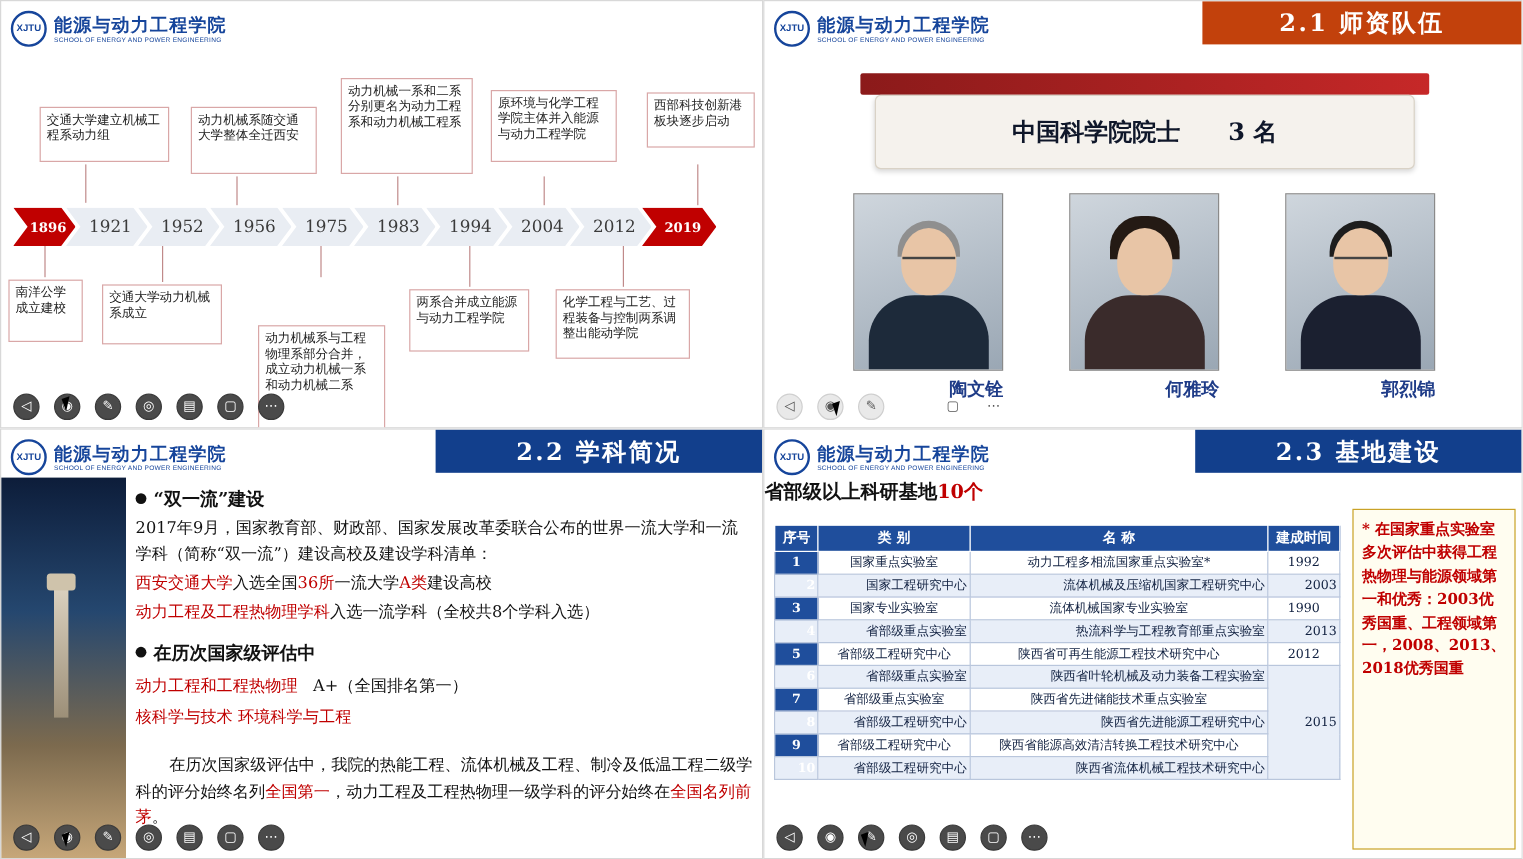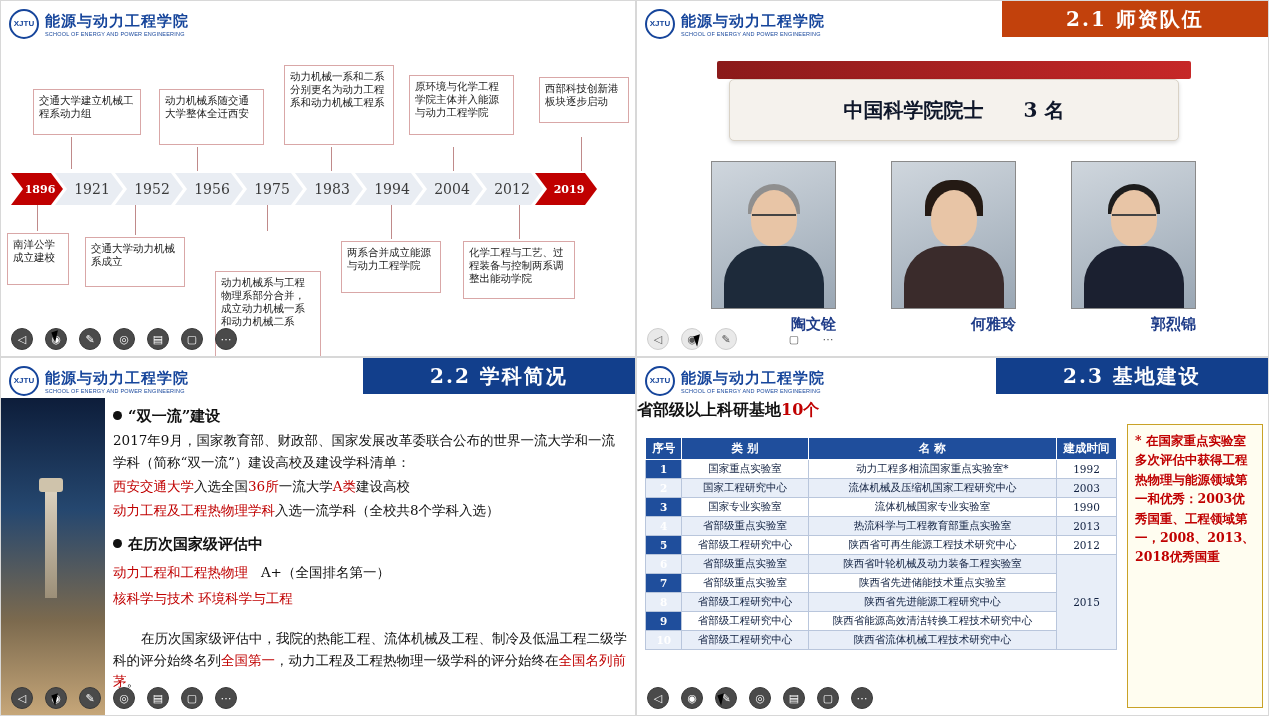--- a/index.html
+++ b/index.html
@@ -113,21 +113,21 @@
   
   .s4-title { position:absolute; left:0; top:42px; width:633px; 
     font-size:16px; font-weight:bold; font-family:"DejaVu Serif", serif; color:#111; }
   .s4-title .num { color:#c00000; }
   table.base { position:absolute; left:8px; top:66px; width:472px; border-collapse:collapse;
     font-family:"DejaVu Serif", serif;margin-top:13px; }
   table.base th { background:#1f4e9c; color:#fff; font-size:11.5px; font-weight:bold; padding:3px 2px;
     border:1px solid #ffffff; }
   table.base td { font-size:10.5px; padding:2px 2px; border:1px solid #b9c6dc; text-align:center; color:#102040; }
   table.base td.idx { background:#1f4e9c; color:#fff; font-weight:bold; width:30px; }
-  table.base tr.alt td { background:#e8eef8; }
+  table.base tr.alt td { background:#e8eef8;text-align:right; }
   .note-box {
     position:absolute; left:490px; top:66px; width:136px; height:284px;
     border:1px solid #c9a227; background:#fffdf0; padding:6px 7px;
     font-family:"DejaVu Serif", serif; font-size:12.5px; line-height:1.55;
     color:#c00000; font-weight:bold;
   }
 </style>
 </head>
 <body>
 

